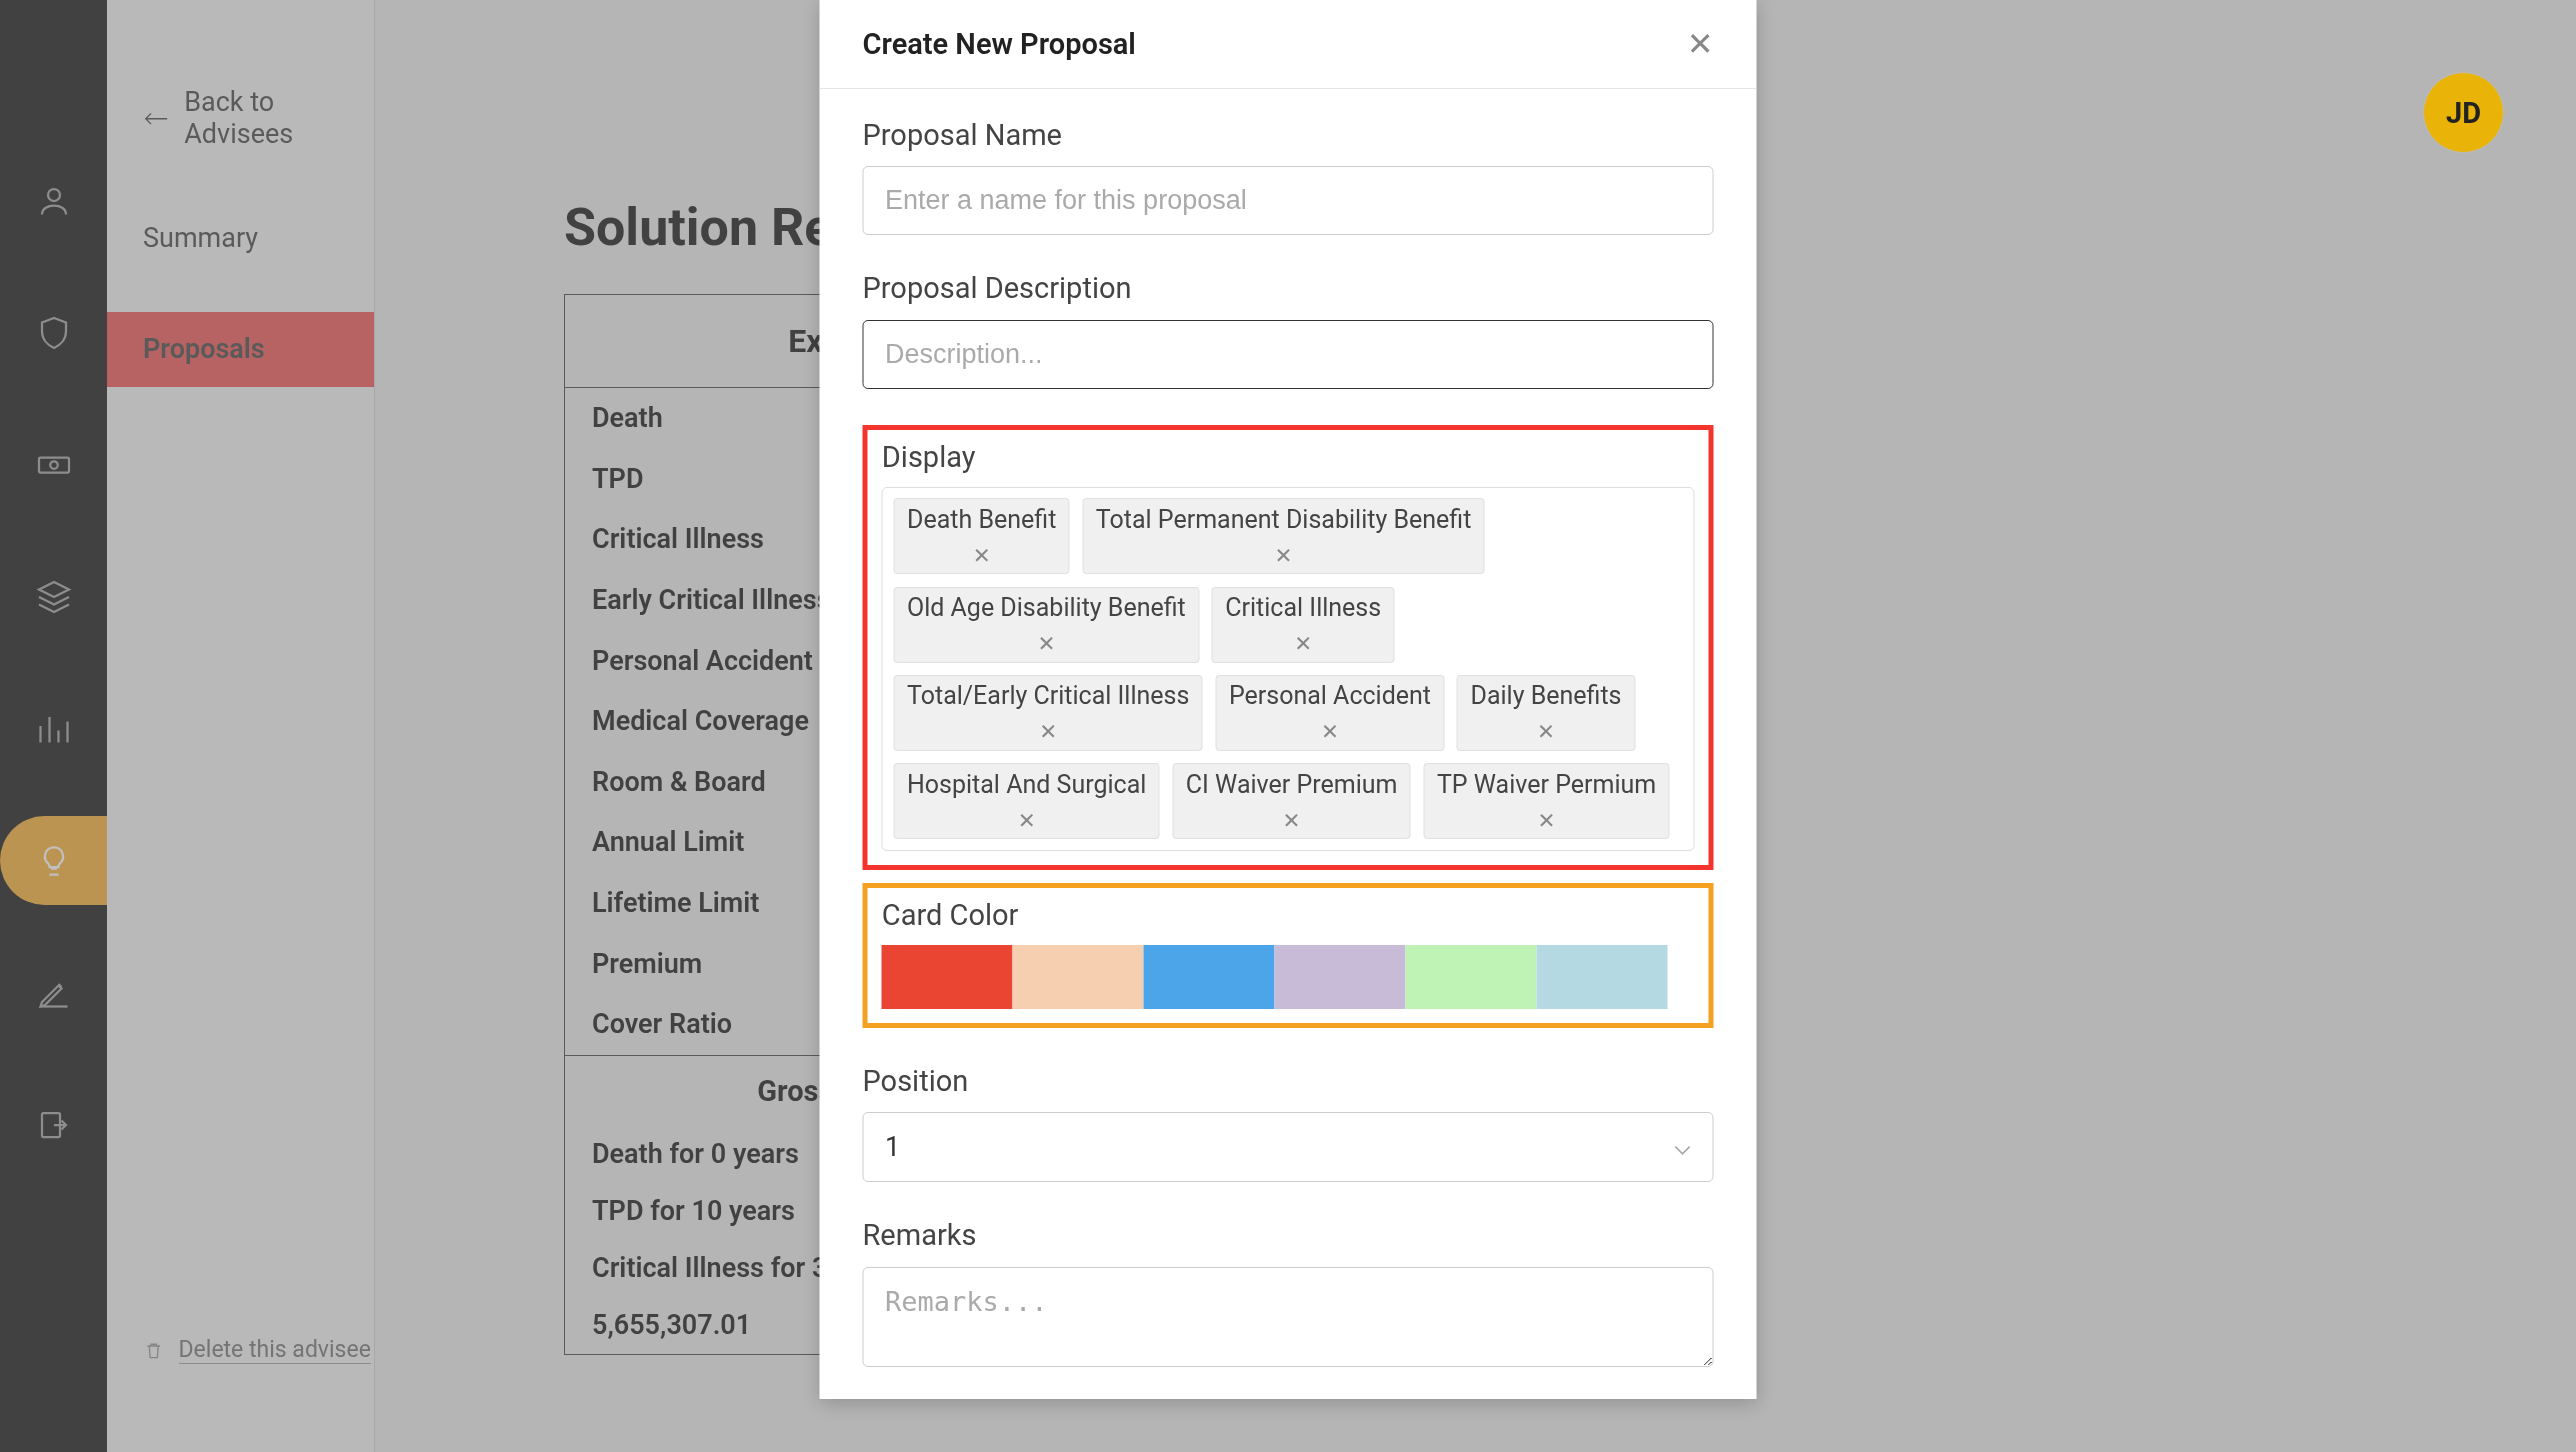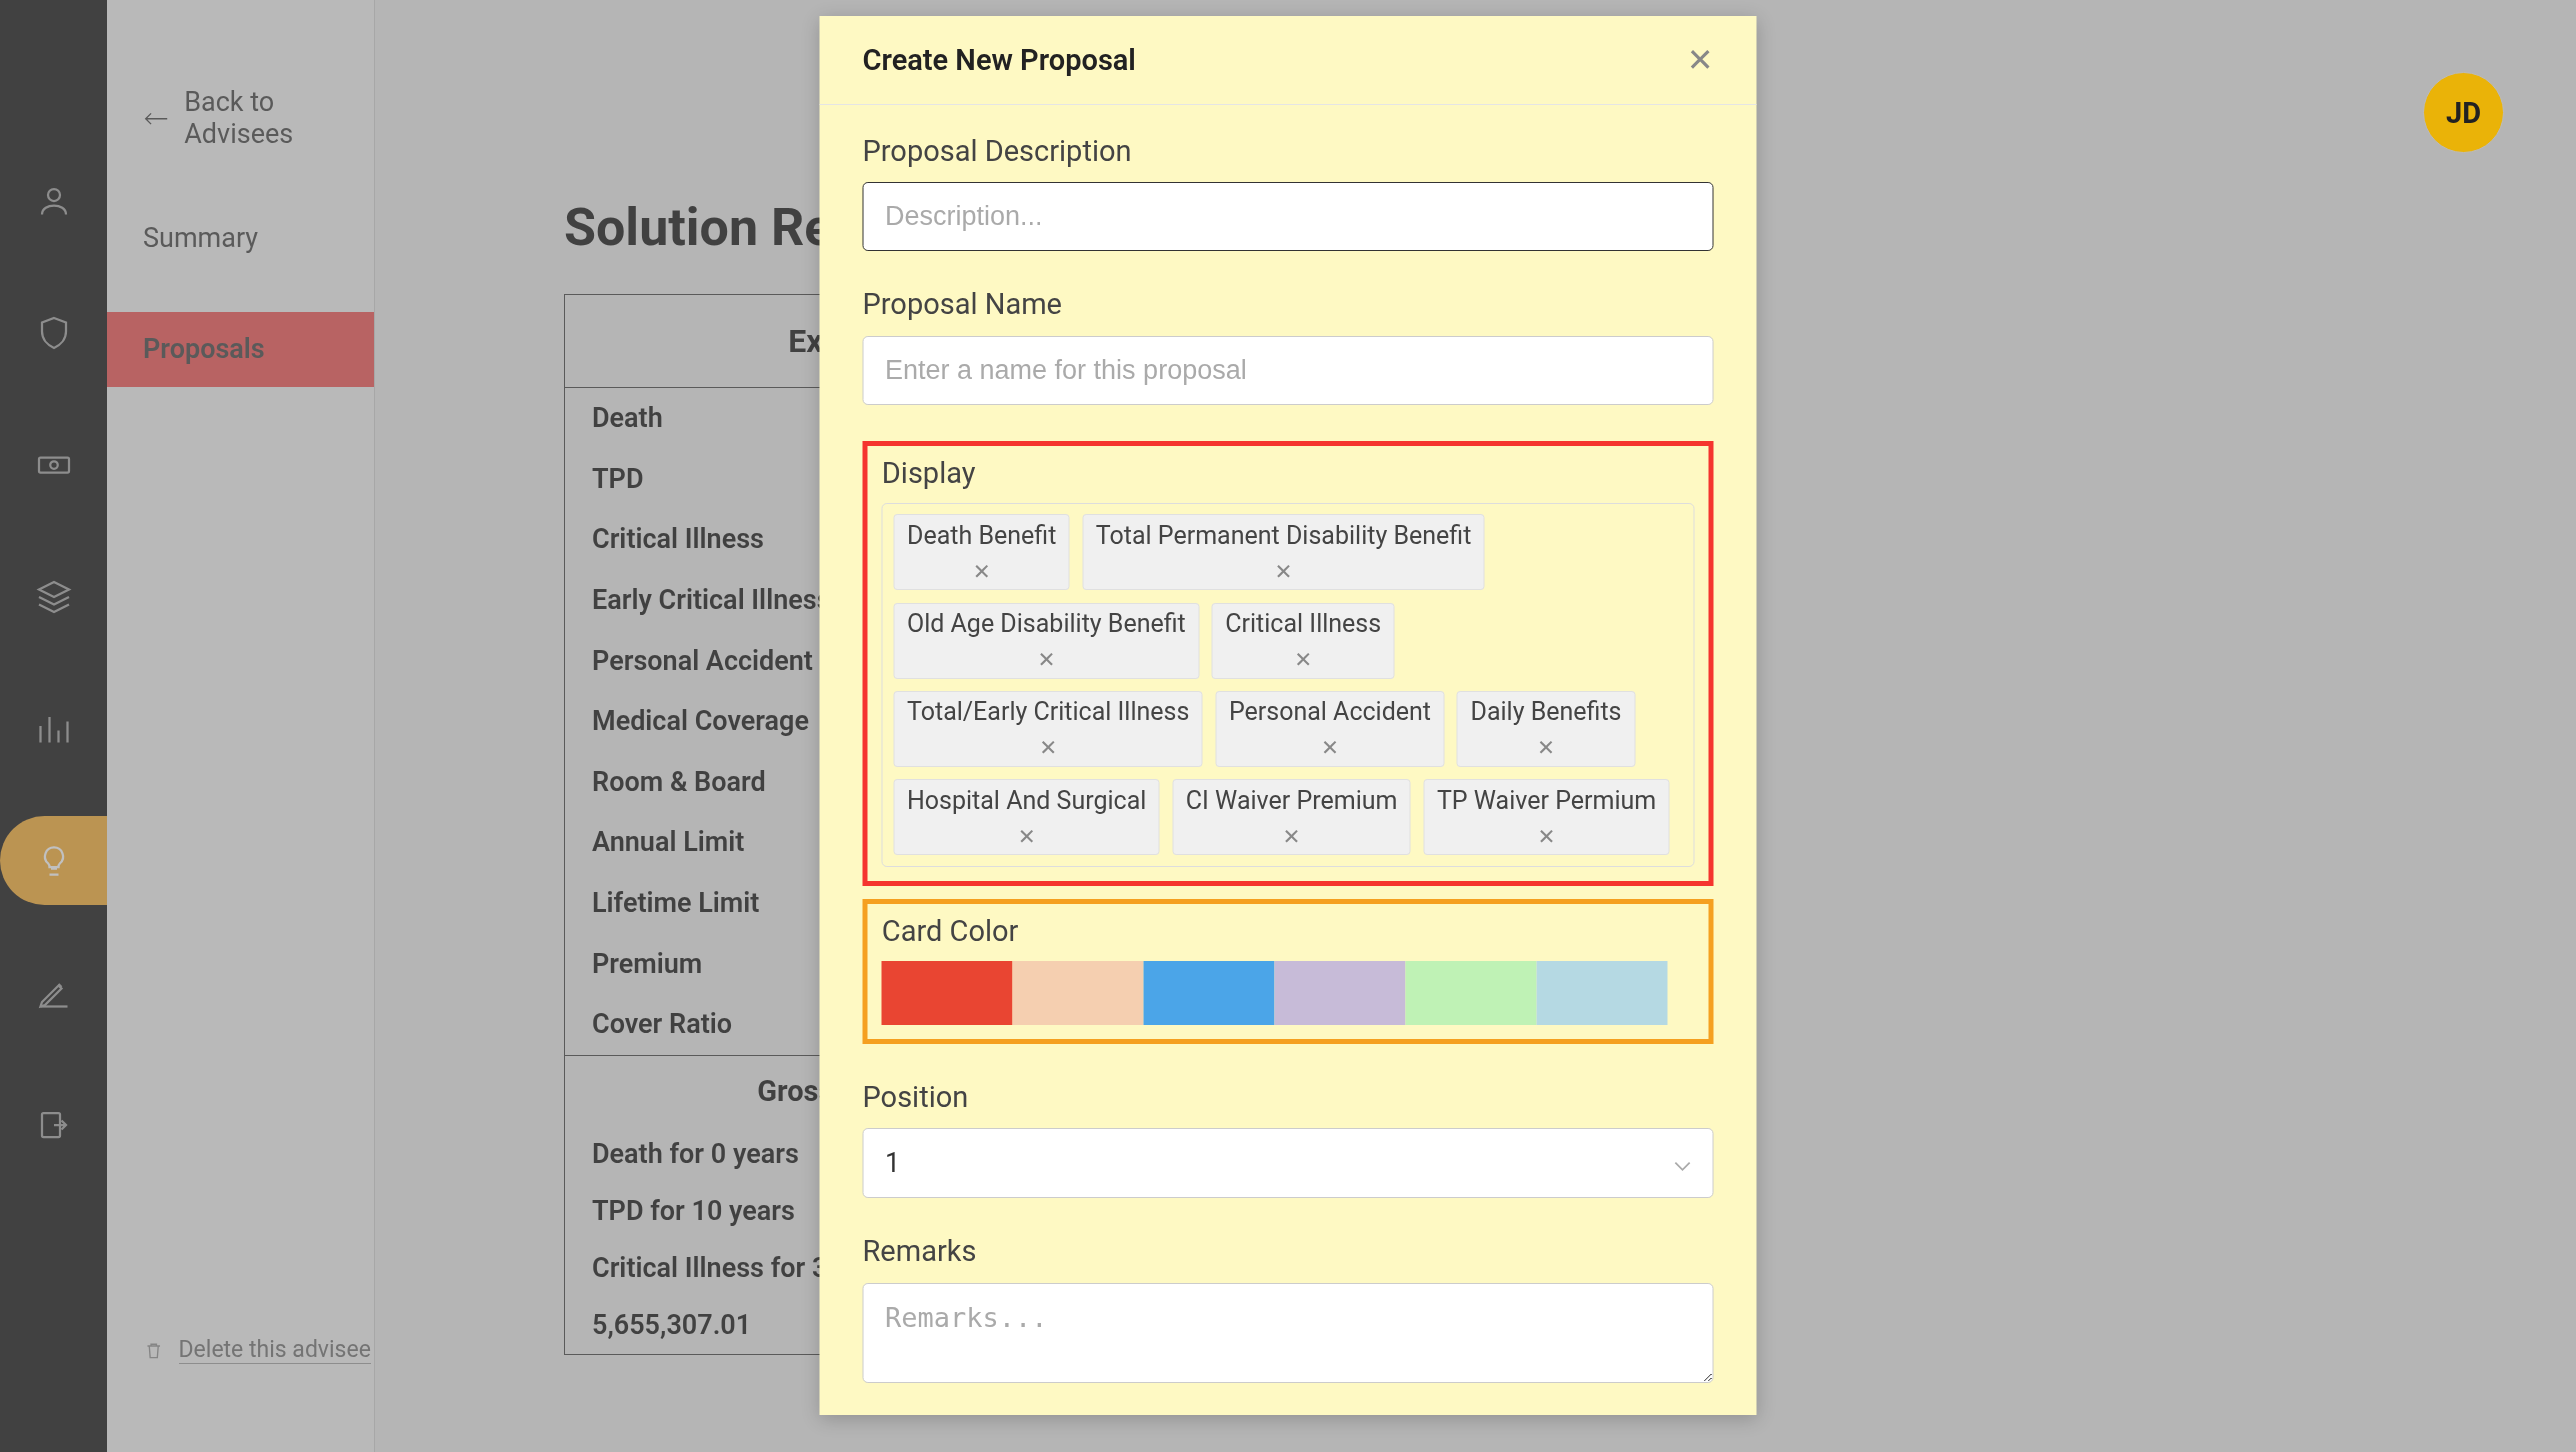--- a/index.html
+++ b/index.html
@@ -176,25 +176,25 @@
     .overlay {
       position: absolute;
       inset: 0;
       background: rgba(130,130,130,0.5);
       z-index: 10;
     }
     
     
     .modal {
       position: absolute;
-      top: 16px;
+      top: 0;
       left: 50%;
       transform: translateX(-50%);
       width: 937px;
-      background: #fef9c3;
+      background: #ffffff;
       z-index: 20;
       box-shadow: 0 3.6px 18px rgba(0,0,0,0.2);
     }
     .modal-header {
       display: flex;
       justify-content: space-between;
       align-items: center;
       padding: 25px 43px;
       border-bottom: 0.9px solid #e5e5e5;
     }
@@ -422,27 +422,27 @@
 </div>
 
 <div class="modal">
   <div class="modal-header">
     <div class="modal-title">Create New Proposal</div>
     <button class="modal-close">✕</button>
   </div>
   <div class="modal-body">
 
     <div class="field-group">
+      <div class="field-label">Proposal Name</div>
+      <input type="text" class="text-input" placeholder="Enter a name for this proposal" style="">
+    </div>
+
+    <div class="field-group">
       <div class="field-label">Proposal Description</div>
       <input type="text" class="text-input focused" placeholder="Description..." style="">
-    </div>
-
-    <div class="field-group">
-      <div class="field-label">Proposal Name</div>
-      <input type="text" class="text-input" placeholder="Enter a name for this proposal" style="">
     </div>
 
     <div class="highlight-red">
       <div class="field-label-inner">Display</div>
       <div class="tags-container">
         <span class="tag">
             <span>Death Benefit</span>
             <span class="tag-remove">✕</span>
           </span>
         <span class="tag">

